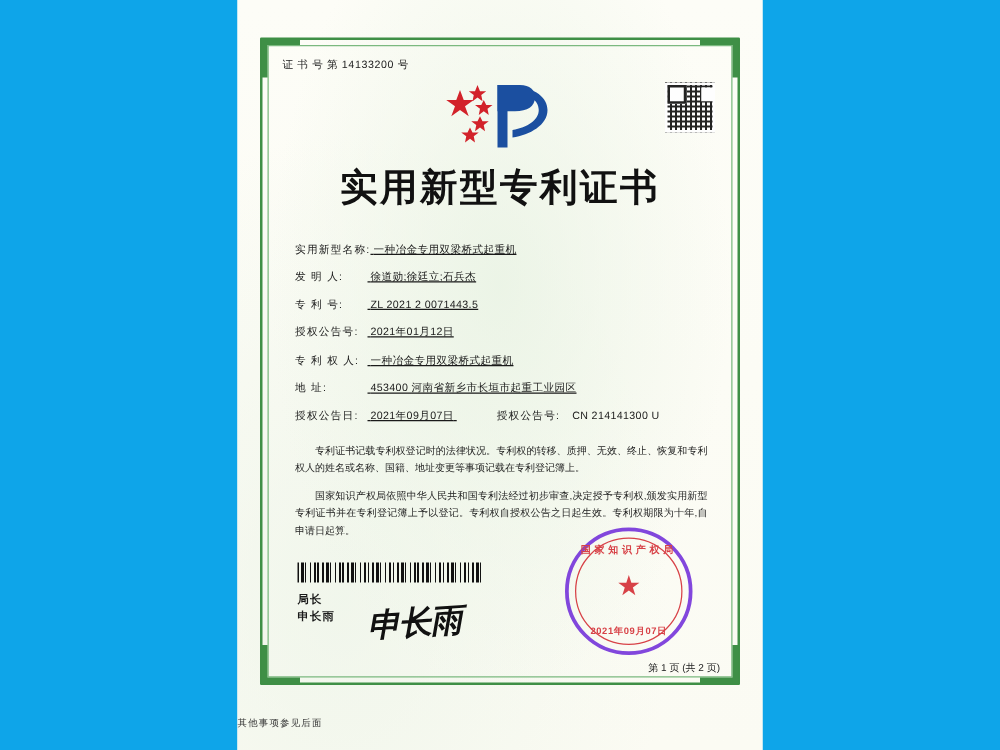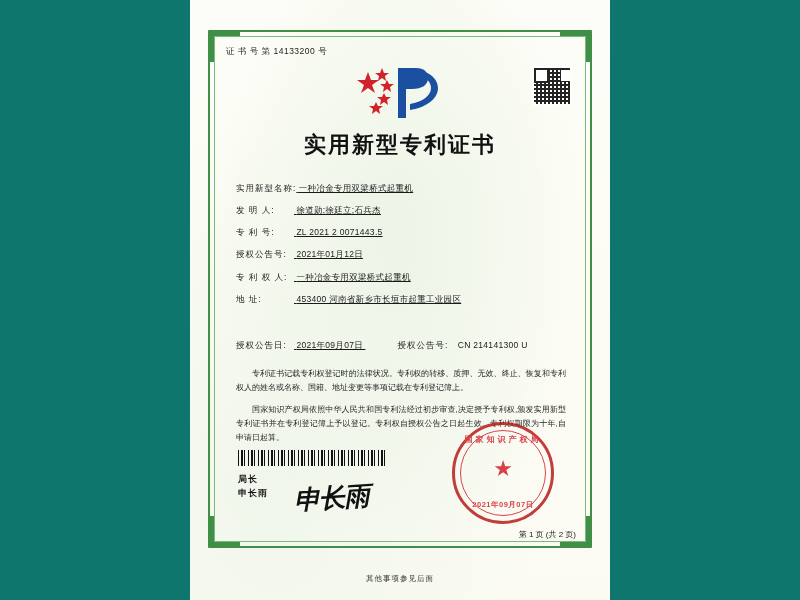--- a/index.html
+++ b/index.html
@@ -8,21 +8,21 @@
     width: 800px;
     height: 600px;
     background: #f2f2f2;
     font-family: "Liberation Sans", sans-serif;
     overflow: hidden;
   }
   #page {
     position: relative;
     width: 800px;
     height: 600px;
-    background: #0f766e;
+    background: #0ea5e9;
   }
   
   .paper {
     position: absolute;
     left: 190px;
     top: 0;
     width: 420px;
     height: 600px;
     background: #fdfdf7;
     box-shadow: 0 0 0 0 transparent;
@@ -115,21 +115,21 @@
     left:2px; top:2px;
     width:11px; height:11px;
     border:2px solid #111;
     background:#fff;
     box-shadow: 25px 0 0 -2px #fff, 25px 0 0 0 transparent;
   }
   .title {
     text-align: center;
     font-family: Liberation Sans, sans-serif;
     font-weight: bold;
-    font-size: 22px;
+    font-size: 30px;
     letter-spacing: 2px;
     color: #111;
     margin-top: 4px;
   }
   .fields {
     margin-top: 20px;
     padding-left: 12px;
     font-size: 8.5px;
     line-height: 1.9;
     color: #1a1a1a;
@@ -142,21 +142,20 @@
   .flabel {
     display: inline-block;
     min-width: 58px;
     letter-spacing: 1px;
   }
   .flabel.wide { min-width: 58px; }
   .fvalue { letter-spacing: 0.3px; }
   .two-col .right {
     display: inline-block;
     margin-left: 32px;
-    margin-top: 24px;
   }
   .body-text {
     margin-top: 14px;
     padding: 0 10px 0 12px;
     font-size: 8px;
     line-height: 1.75;
     text-align: justify;
     color: #1f1f1f;
   }
   .body-text p { margin: 0 0 8px 0; text-indent: 2em; }
@@ -197,21 +196,21 @@
     transform: rotate(-4deg);
   }
   
   .seal {
     position: absolute;
     right: 22px;
     bottom: 14px;
     width: 96px;
     height: 96px;
     border-radius: 50%;
-    border: 3px solid #b91c1c;
+    border: 3px solid #6d28d9;
     color: #d2222a;
     opacity: 0.85;
   }
   .seal .ring {
     position: absolute;
     inset: 5px;
     border-radius: 50%;
     border: 1px solid #d2222a;
   }
   .seal .star {
@@ -244,21 +243,21 @@
     left: 0; right: 0;
     bottom: -2px;
     text-align: right;
     font-size: 8px;
     color: #222;
   }
   .footnote {
     position: absolute;
     left: 0; right: 0;
     bottom: 16px;
-    text-align: center;
+    text-align: left;
     font-size: 7.5px;
     color: #333;
     letter-spacing: 1px;
   }
 </style>
 </head>
 <body>
 
 <div id="page">
   <div class="paper">

